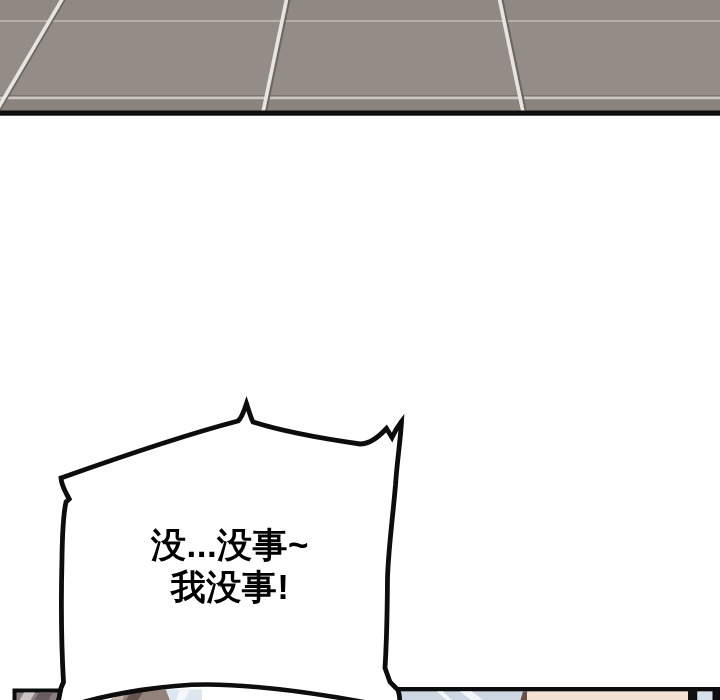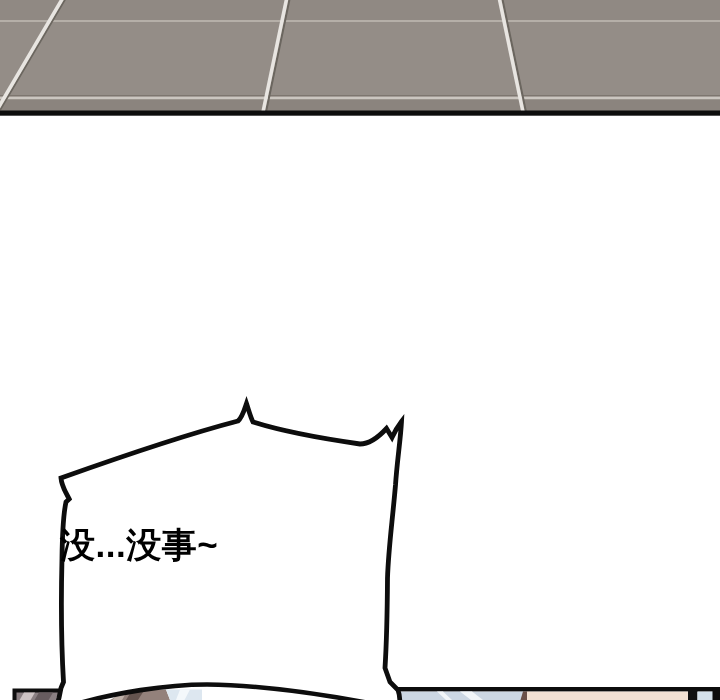--- a/index.html
+++ b/index.html
@@ -10,21 +10,21 @@
     overflow: hidden;
     background: #ffffff;
     font-family: "Liberation Sans", "DejaVu Sans", sans-serif;
   }
   #artwork { position: absolute; left: 0; top: 0; }
   .bubble-text {
     position: absolute;
     left: 60px;
     top: 524px;
     width: 340px;
-    text-align: left;
+    text-align: center;
     font-size: 35px;
     line-height: 42px;
     font-weight: 700;
     color: #000000;
     letter-spacing: 0.5px;
     white-space: nowrap;
   }
   .bubble-text span { display: block; }
 </style>
 </head>
@@ -103,15 +103,16 @@
       <polygon points="117,695 126.5,692.5 122,700 112.5,700" fill="#bfb1a9"></polygon>
       <polygon points="131,692 144,690.5 138,700 126,700" fill="#64544f"></polygon>
       <polygon points="166,689.5 202,689.5 202,700 170,700" fill="#dde7f0"></polygon>
       <polygon points="180,689.5 190,689.5 184.5,700 176,700" fill="#f4f8fb"></polygon>
       <path d="M 76 704 C 115 693 165 684.5 207 684.5 C 258 685 322 694 374 704" fill="none" stroke="#0d0d0d" stroke-width="4.6" stroke-linecap="round"></path>
     </g>
   </svg>
 
   <div class="bubble-text">
     <span>没...没事~</span>
+    <span>我没事!</span>
   </div>
 
 </div>
 
 </body></html>

